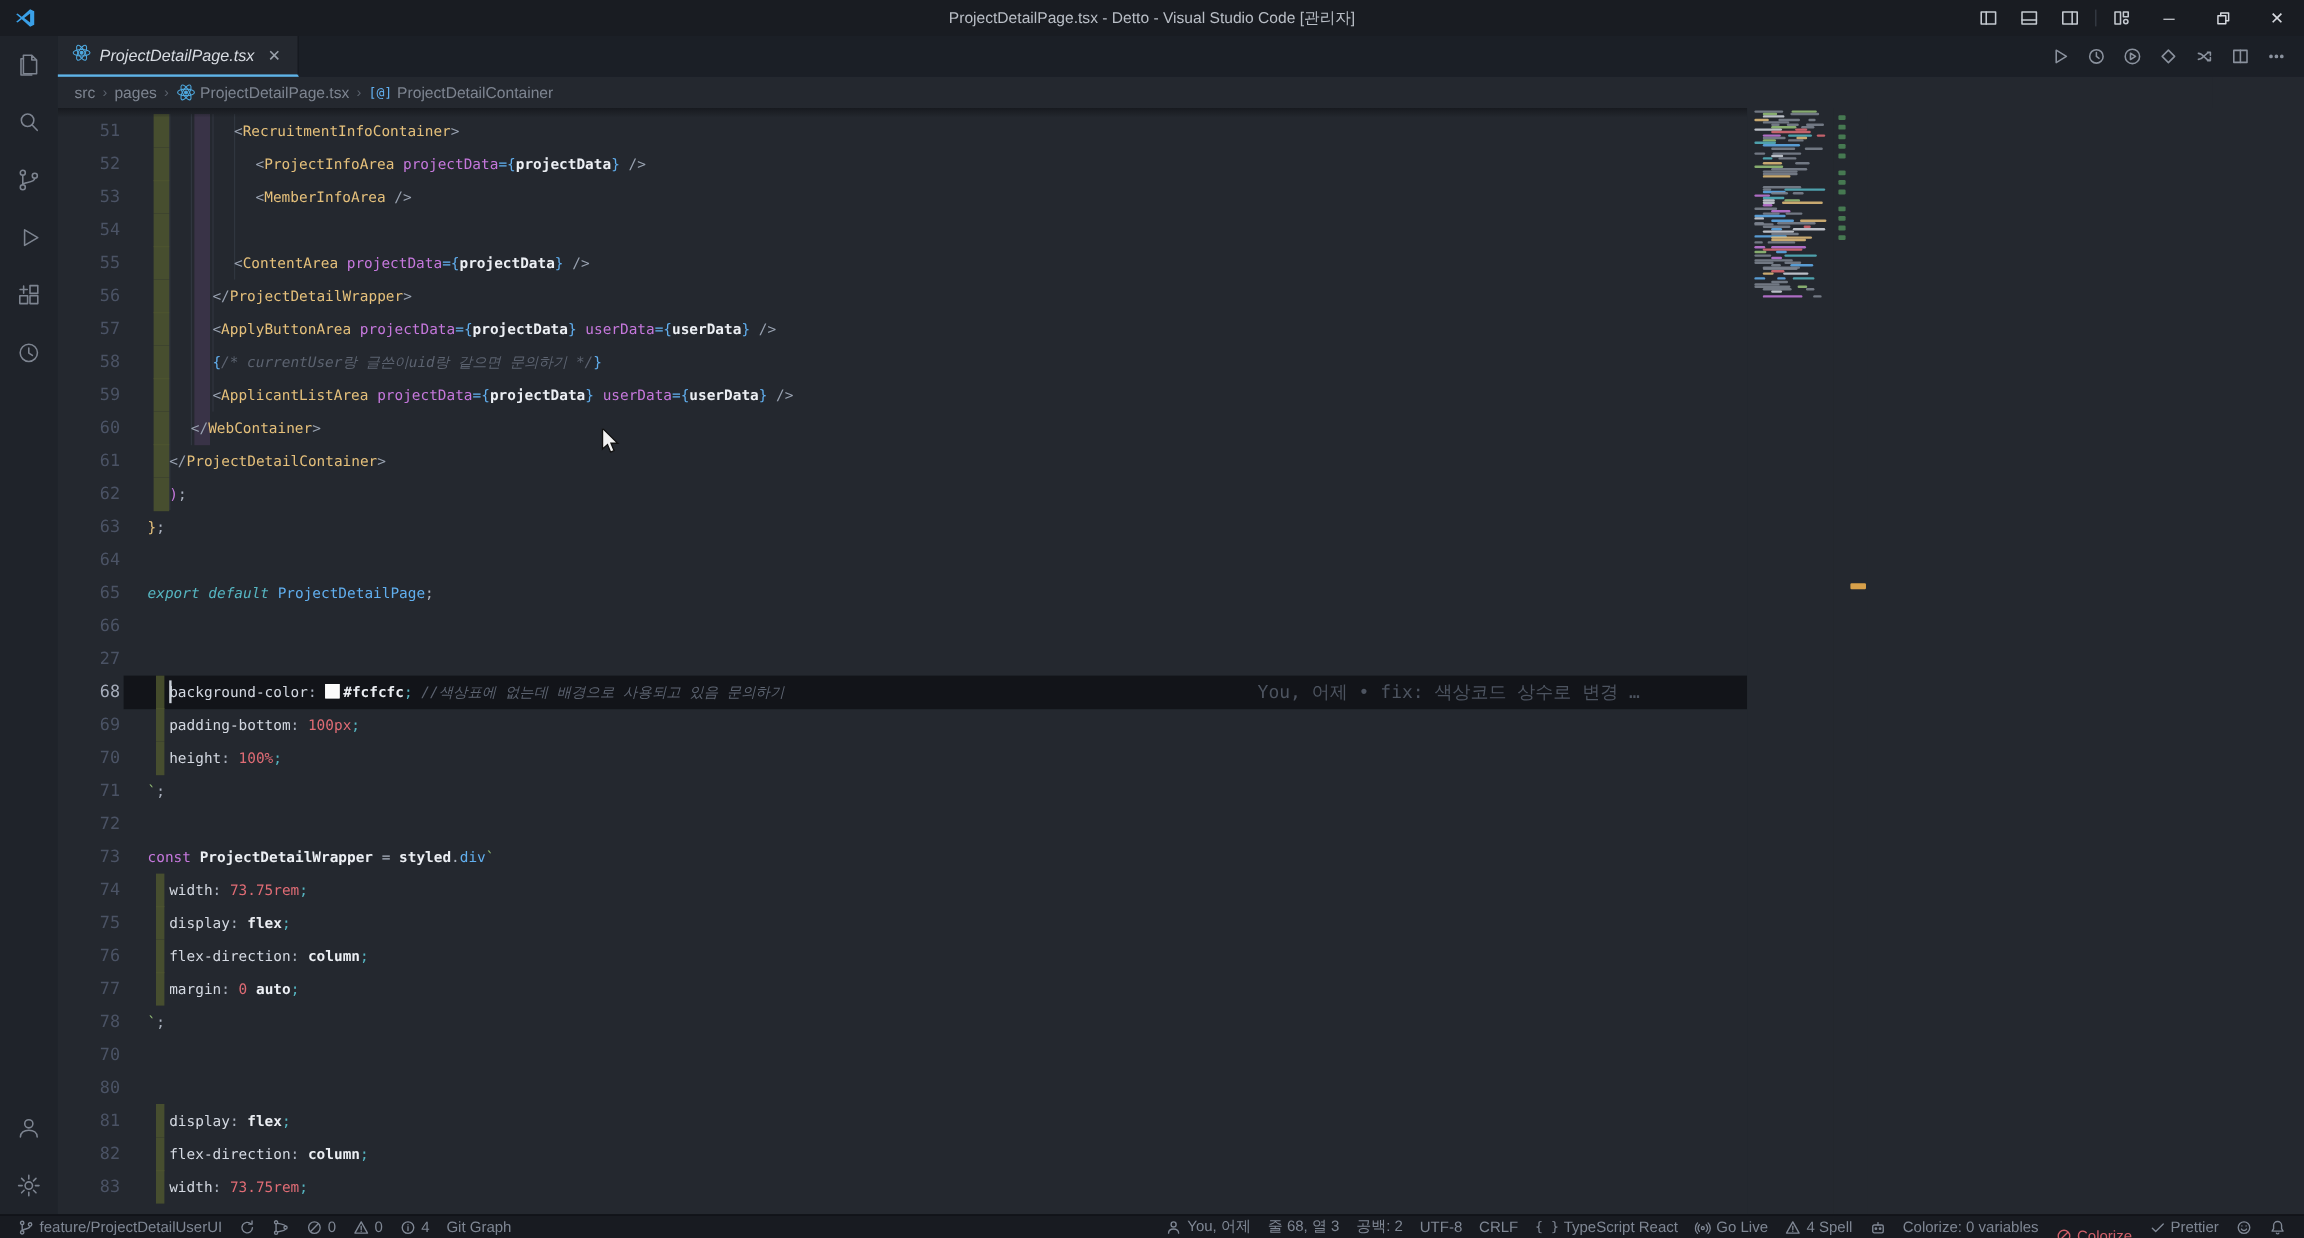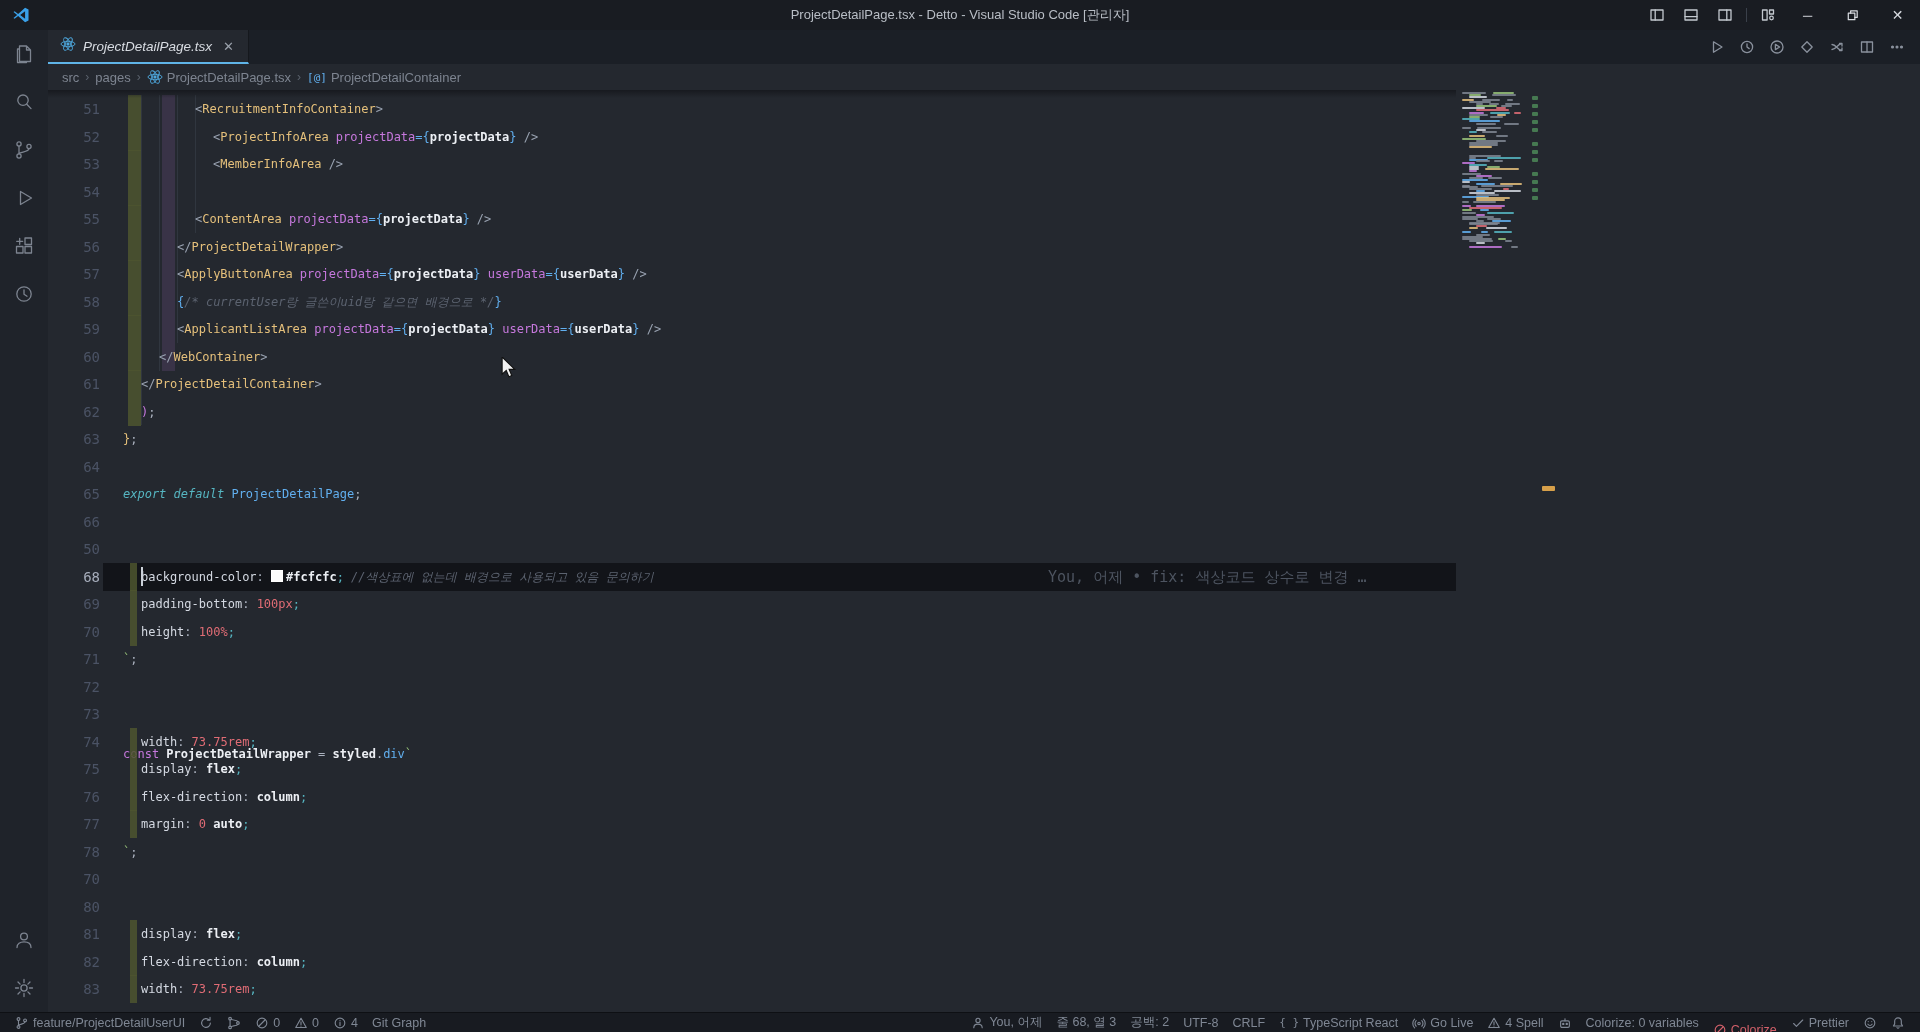--- a/index.html
+++ b/index.html
@@ -295,36 +295,36 @@
     <div class="indent-guide" style="left:147px; top:5px; height:138px;"></div>
     <div class="cur-band" id="cur-band" style="top: 472.5px;"></div>
     <div id="lines">
         <div class="code-line" style="top: 5px;"><div class="ln">51</div><div class="gitbar w1"></div><div class="code" style="padding-left: 72px;"><span class="tk-br">&lt;</span><span class="tk-tag">RecruitmentInfoContainer</span><span class="tk-br">&gt;</span></div></div>
         <div class="code-line" style="top: 32.5px;"><div class="ln">52</div><div class="gitbar w1"></div><div class="code" style="padding-left: 90px;"><span class="tk-br">&lt;</span><span class="tk-tag">ProjectInfoArea</span><span> </span><span class="tk-attr">projectData</span><span class="tk-pb">=</span><span class="tk-pb">{</span><span class="tk-val">projectData</span><span class="tk-pb">}</span><span> </span><span class="tk-br">/&gt;</span></div></div>
         <div class="code-line" style="top: 60px;"><div class="ln">53</div><div class="gitbar w1"></div><div class="code" style="padding-left: 90px;"><span class="tk-br">&lt;</span><span class="tk-tag">MemberInfoArea</span><span> </span><span class="tk-br">/&gt;</span></div></div>
         <div class="code-line" style="top: 87.5px;"><div class="ln">54</div><div class="gitbar w1"></div></div>
         <div class="code-line" style="top: 115px;"><div class="ln">55</div><div class="gitbar w1"></div><div class="code" style="padding-left: 72px;"><span class="tk-br">&lt;</span><span class="tk-tag">ContentArea</span><span> </span><span class="tk-attr">projectData</span><span class="tk-pb">=</span><span class="tk-pb">{</span><span class="tk-val">projectData</span><span class="tk-pb">}</span><span> </span><span class="tk-br">/&gt;</span></div></div>
         <div class="code-line" style="top: 142.5px;"><div class="ln">56</div><div class="gitbar w1"></div><div class="code" style="padding-left: 54px;"><span class="tk-br">&lt;/</span><span class="tk-tag">ProjectDetailWrapper</span><span class="tk-br">&gt;</span></div></div>
         <div class="code-line" style="top: 170px;"><div class="ln">57</div><div class="gitbar w1"></div><div class="code" style="padding-left: 54px;"><span class="tk-br">&lt;</span><span class="tk-tag">ApplyButtonArea</span><span> </span><span class="tk-attr">projectData</span><span class="tk-pb">=</span><span class="tk-pb">{</span><span class="tk-val">projectData</span><span class="tk-pb">}</span><span> </span><span class="tk-attr">userData</span><span class="tk-pb">=</span><span class="tk-pb">{</span><span class="tk-val">userData</span><span class="tk-pb">}</span><span> </span><span class="tk-br">/&gt;</span></div></div>
-        <div class="code-line" style="top: 197.5px;"><div class="ln">58</div><div class="gitbar w1"></div><div class="code" style="padding-left: 54px;"><span class="tk-pb">{</span><span class="tk-cmt">/* currentUser랑 글쓴이uid랑 같으면 배경으로 */</span><span class="tk-pb">}</span></div></div>
+        <div class="code-line" style="top: 197.5px;"><div class="ln">58</div><div class="gitbar w1"></div><div class="code" style="padding-left: 54px;"><span class="tk-pb">{</span><span class="tk-cmt">/* currentUser랑 글쓴이uid랑 같으면 문의하기 */</span><span class="tk-pb">}</span></div></div>
         <div class="code-line" style="top: 225px;"><div class="ln">59</div><div class="gitbar w1"></div><div class="code" style="padding-left: 54px;"><span class="tk-br">&lt;</span><span class="tk-tag">ApplicantListArea</span><span> </span><span class="tk-attr">projectData</span><span class="tk-pb">=</span><span class="tk-pb">{</span><span class="tk-val">projectData</span><span class="tk-pb">}</span><span> </span><span class="tk-attr">userData</span><span class="tk-pb">=</span><span class="tk-pb">{</span><span class="tk-val">userData</span><span class="tk-pb">}</span><span> </span><span class="tk-br">/&gt;</span></div></div>
         <div class="code-line" style="top: 252.5px;"><div class="ln">60</div><div class="gitbar w1"></div><div class="code" style="padding-left: 36px;"><span class="tk-br">&lt;/</span><span class="tk-tag">WebContainer</span><span class="tk-br">&gt;</span></div></div>
         <div class="code-line" style="top: 280px;"><div class="ln">61</div><div class="gitbar w1"></div><div class="code" style="padding-left: 18px;"><span class="tk-br">&lt;/</span><span class="tk-tag">ProjectDetailContainer</span><span class="tk-br">&gt;</span></div></div>
         <div class="code-line" style="top: 307.5px;"><div class="ln">62</div><div class="gitbar w1"></div><div class="code" style="padding-left: 18px;"><span class="tk-pk">)</span><span>;</span></div></div>
         <div class="code-line" style="top: 335px;"><div class="ln">63</div><div class="code" style="padding-left: 0px;"><span class="tk-gold">}</span><span>;</span></div></div>
         <div class="code-line" style="top: 362.5px;"><div class="ln">64</div><div class="code" style="padding-left: 0px;"></div></div>
         <div class="code-line" style="top: 390px;"><div class="ln">65</div><div class="code" style="padding-left: 0px;"><span class="tk-kw2">export</span><span> </span><span class="tk-kw2">default</span><span> </span><span class="tk-id">ProjectDetailPage</span><span>;</span></div></div>
         <div class="code-line" style="top: 417.5px;"><div class="ln">66</div><div class="code" style="padding-left: 0px;"></div></div>
-        <div class="code-line" style="top: 445px;"><div class="ln">50</div></div>
+        <div class="code-line" style="top: 445px;"><div class="ln">27</div></div>
         <div class="code-line" style="top: 472.5px;"><div class="ln cur">68</div><div class="gitbar w2"></div><div class="code" style="padding-left: 18px;"><span class="tk-prop">background-color</span><span>:</span><span> </span><span class="swatch"></span><span class="tk-val">#fcfcfc</span><span class="tk-semi">;</span><span> </span><span class="tk-cmt">//색상표에 없는데 배경으로 사용되고 있음 문의하기</span></div><span class="blame">You, 어제 • fix: 색상코드 상수로 변경 …</span><div class="caret" style="left: 93px;"></div></div>
         <div class="code-line" style="top: 500px;"><div class="ln">69</div><div class="gitbar w2"></div><div class="code" style="padding-left: 18px;"><span class="tk-prop">padding-bottom</span><span>:</span><span> </span><span class="tk-num">100px</span><span class="tk-semi">;</span></div></div>
         <div class="code-line" style="top: 527.5px;"><div class="ln">70</div><div class="gitbar w2"></div><div class="code" style="padding-left: 18px;"><span class="tk-prop">height</span><span>:</span><span> </span><span class="tk-num">100%</span><span class="tk-semi">;</span></div></div>
         <div class="code-line" style="top: 555px;"><div class="ln">71</div><div class="code" style="padding-left: 0px;"><span class="tk-str">`</span><span>;</span></div></div>
         <div class="code-line" style="top: 582.5px;"><div class="ln">72</div><div class="code" style="padding-left: 0px;"></div></div>
-        <div class="code-line" style="top: 610px;"><div class="ln">73</div><div class="code" style="padding-left: 0px; margin-top: 40px;"><span class="tk-kw">const</span><span> </span><span class="tk-val">ProjectDetailWrapper</span><span> = </span><span class="tk-val">styled</span><span>.</span><span class="tk-id">div</span><span class="tk-str">`</span></div></div>
+        <div class="code-line" style="top: 610px;"><div class="ln">73</div><div class="code" style="padding-left: 0px;"><span class="tk-kw">const</span><span> </span><span class="tk-val">ProjectDetailWrapper</span><span> = </span><span class="tk-val">styled</span><span>.</span><span class="tk-id">div</span><span class="tk-str">`</span></div></div>
         <div class="code-line" style="top: 637.5px;"><div class="ln">74</div><div class="gitbar w2"></div><div class="code" style="padding-left: 18px;"><span class="tk-prop">width</span><span>:</span><span> </span><span class="tk-num">73.75rem</span><span class="tk-semi">;</span></div></div>
         <div class="code-line" style="top: 665px;"><div class="ln">75</div><div class="gitbar w2"></div><div class="code" style="padding-left: 18px;"><span class="tk-prop">display</span><span>:</span><span> </span><span class="tk-val">flex</span><span class="tk-semi">;</span></div></div>
         <div class="code-line" style="top: 692.5px;"><div class="ln">76</div><div class="gitbar w2"></div><div class="code" style="padding-left: 18px;"><span class="tk-prop">flex-direction</span><span>:</span><span> </span><span class="tk-val">column</span><span class="tk-semi">;</span></div></div>
         <div class="code-line" style="top: 720px;"><div class="ln">77</div><div class="gitbar w2"></div><div class="code" style="padding-left: 18px;"><span class="tk-prop">margin</span><span>:</span><span> </span><span class="tk-num">0</span><span> </span><span class="tk-val">auto</span><span class="tk-semi">;</span></div></div>
         <div class="code-line" style="top: 747.5px;"><div class="ln">78</div><div class="code" style="padding-left: 0px;"><span class="tk-str">`</span><span>;</span></div></div>
         <div class="code-line" style="top: 775px;"><div class="ln">70</div><div class="code" style="padding-left: 0px;"></div></div>
         <div class="code-line" style="top: 802.5px;"><div class="ln">80</div></div>
         <div class="code-line" style="top: 830px;"><div class="ln">81</div><div class="gitbar w2"></div><div class="code" style="padding-left: 18px;"><span class="tk-prop">display</span><span>:</span><span> </span><span class="tk-val">flex</span><span class="tk-semi">;</span></div></div>
         <div class="code-line" style="top: 857.5px;"><div class="ln">82</div><div class="gitbar w2"></div><div class="code" style="padding-left: 18px;"><span class="tk-prop">flex-direction</span><span>:</span><span> </span><span class="tk-val">column</span><span class="tk-semi">;</span></div></div>
         <div class="code-line" style="top: 885px;"><div class="ln">83</div><div class="gitbar w2"></div><div class="code" style="padding-left: 18px;"><span class="tk-prop">width</span><span>:</span><span> </span><span class="tk-num">73.75rem</span><span class="tk-semi">;</span></div></div>

